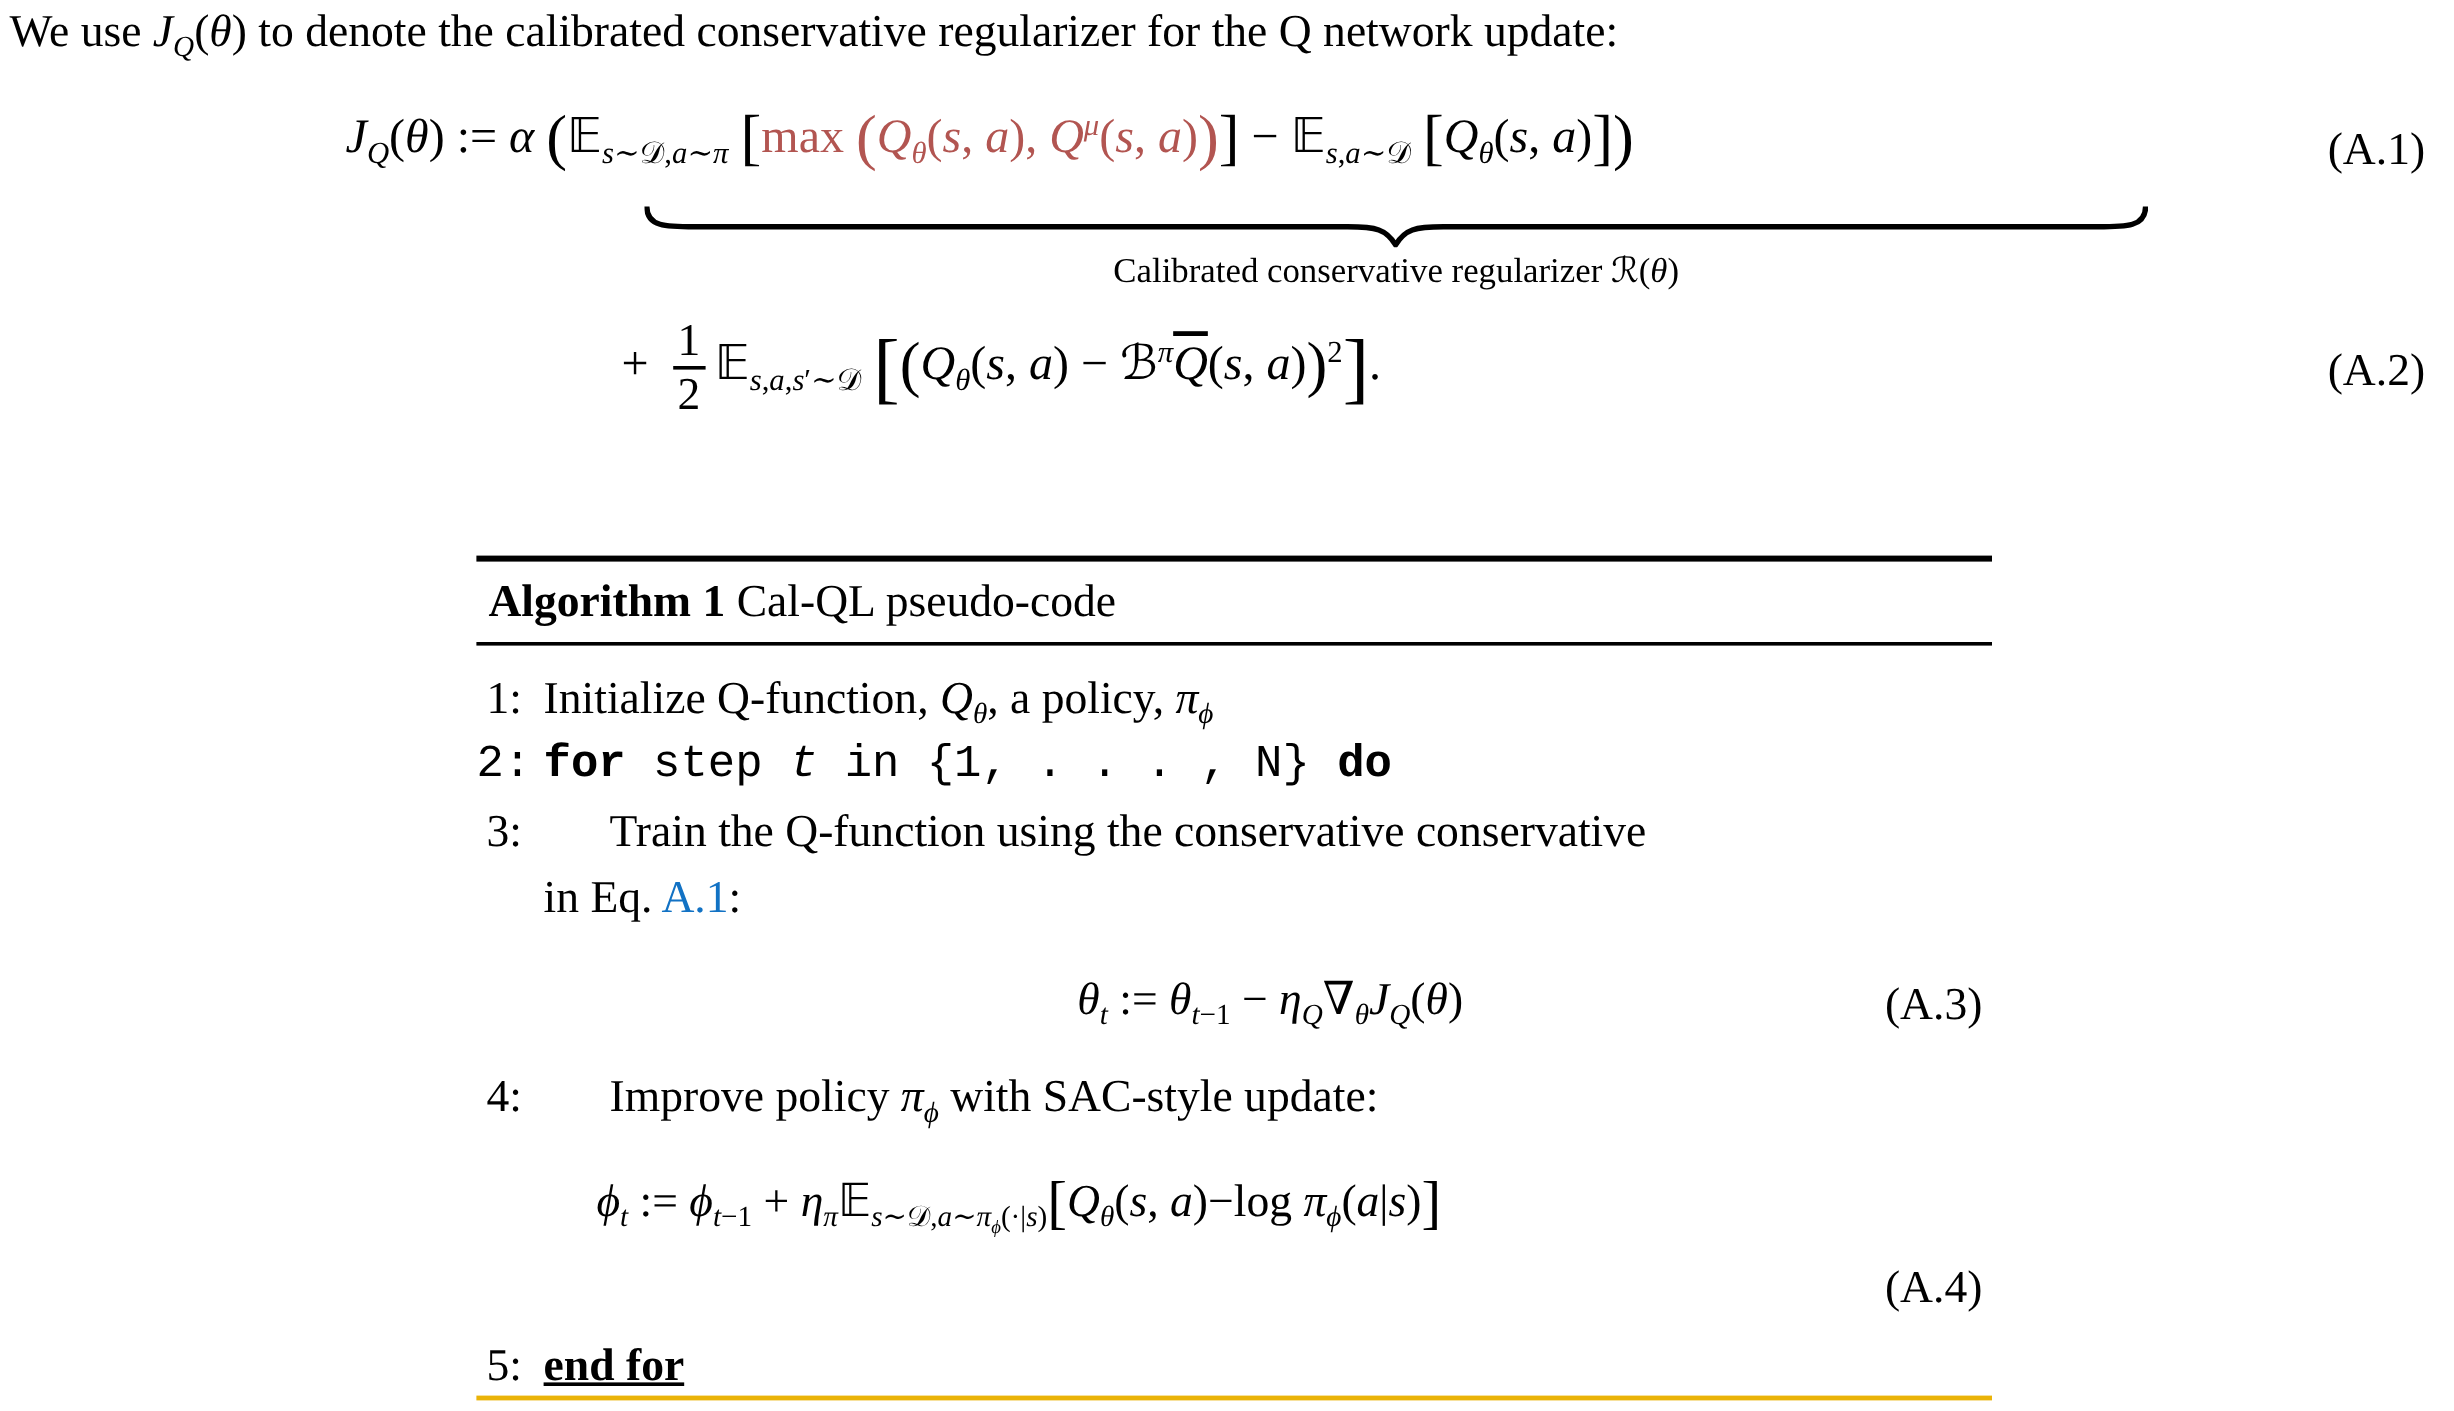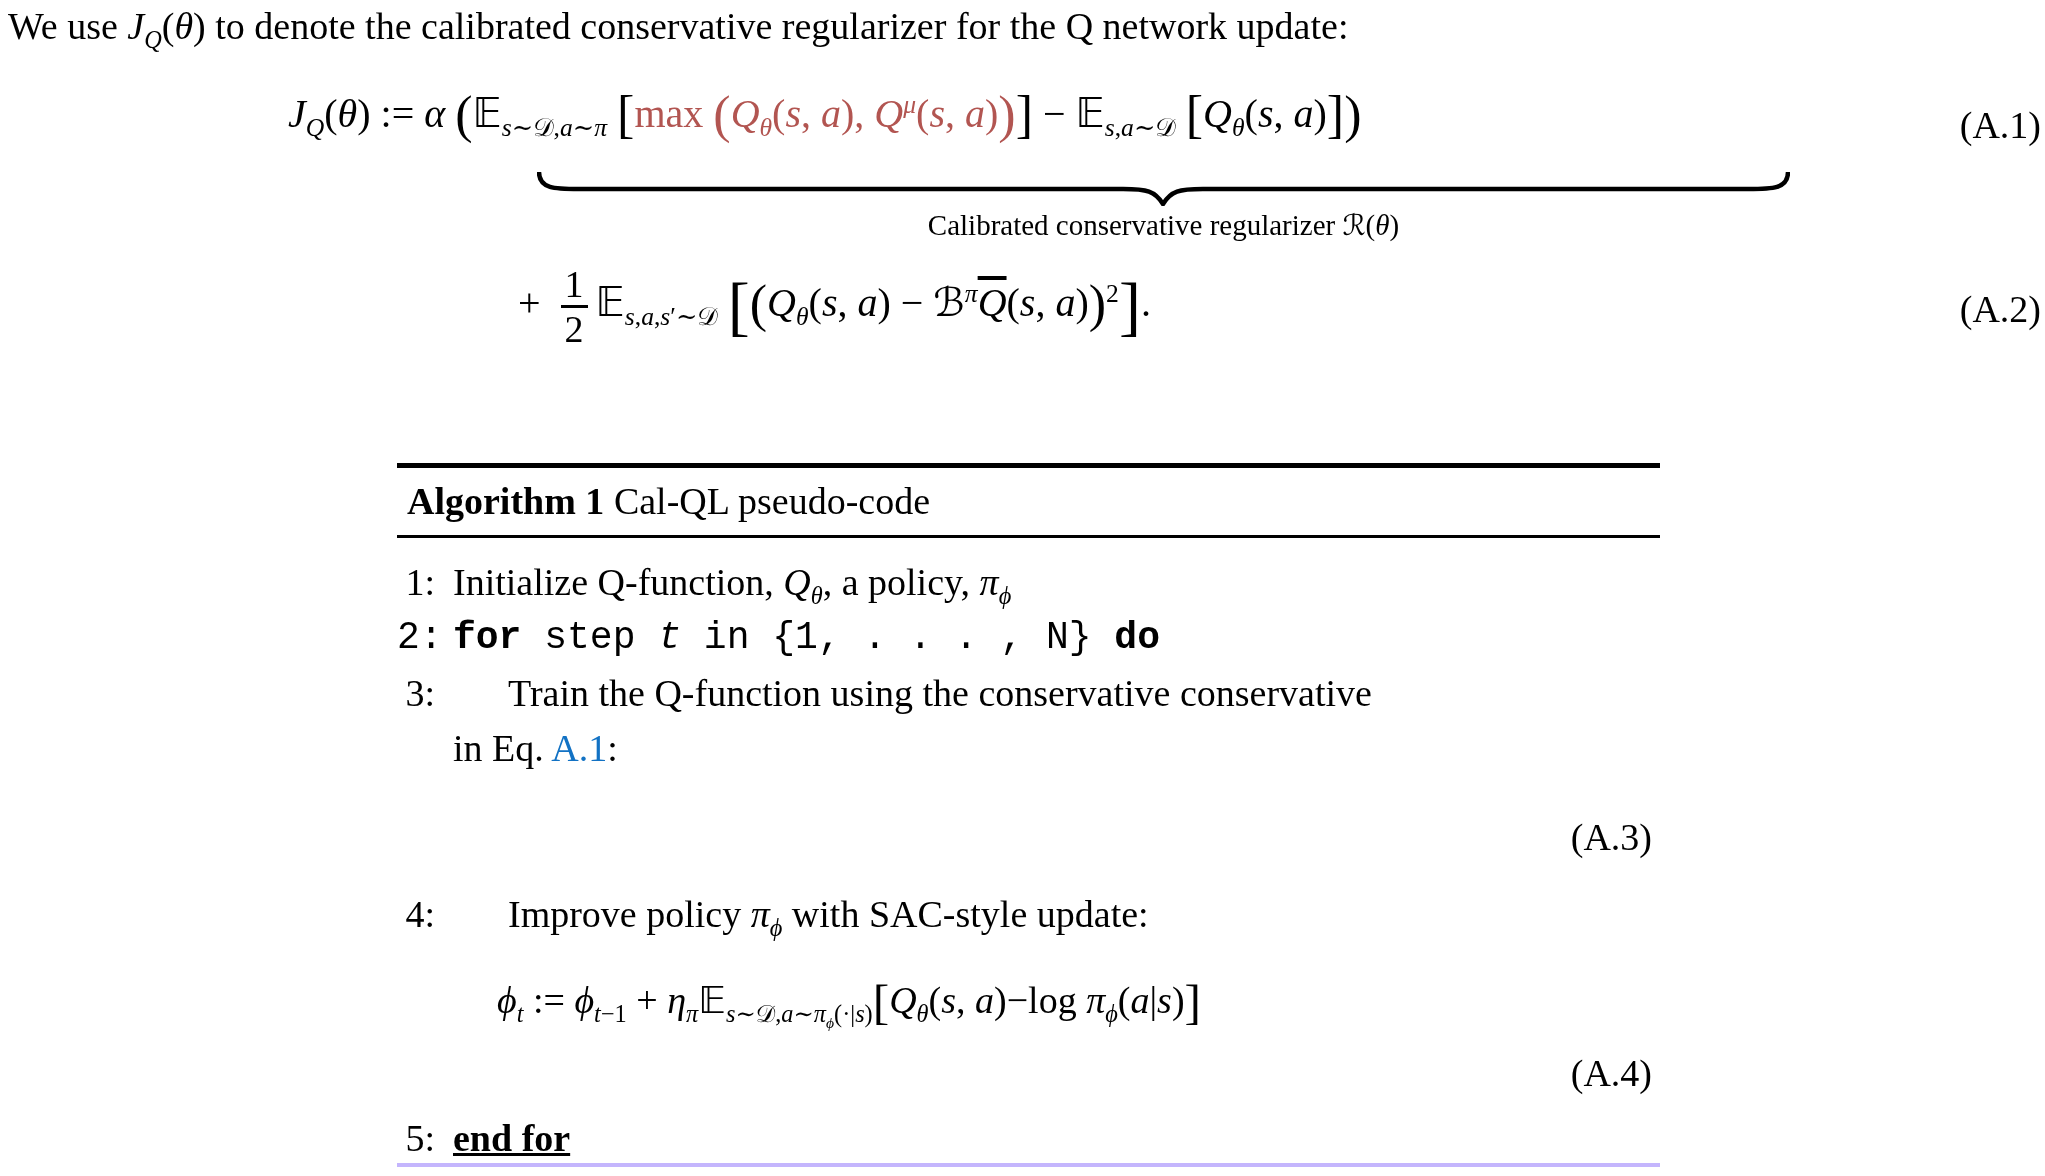--- a/index.html
+++ b/index.html
@@ -26,26 +26,26 @@
   .d2{font-size:165%;line-height:0;vertical-align:-12px;}
 
   .ub-svg{position:absolute;left:537px;top:170px;width:1253px;height:36px;}
   .ub-label{position:absolute;left:537px;top:208px;width:1253px;text-align:center;font-size:29px;}
 
   .eq2{position:absolute;left:518px;top:248px;height:118px;font-size:40px;white-space:nowrap;display:flex;align-items:center;}
   .frac{display:inline-flex;flex-direction:column;align-items:center;line-height:1.02;vertical-align:middle;margin:0 8px 0 10px;font-size:95%;}
   .frac .num{padding:0 4px 1px;}
   .frac .den{border-top:3px solid #000;padding:2px 4px 0;}
 
-  .tag{position:absolute;right:4px;font-size:38px;}
+  .tag{position:absolute;right:24px;font-size:38px;}
   .tag-a1{top:103px;}
   .tag-a2{top:287px;}
 
   .algo{position:absolute;left:397px;top:463px;width:1263px;height:695px;
-        border-top:5px solid #000;border-bottom:4px solid #c4b5fd;font-size:38px;}
+        border-top:5px solid #000;border-bottom:4px solid #eab308;font-size:38px;}
   .algo-header{position:absolute;left:10px;top:11px;white-space:nowrap;}
   .algo-rule{position:absolute;left:0;top:67px;width:100%;height:0;border-top:3px solid #000;}
   .algo-line{position:absolute;left:0;width:100%;white-space:nowrap;}
   .algo-num{display:inline-block;width:38px;text-align:right;margin-right:18px;}
   .ind0{margin-left:0;}
   .ind1{margin-left:55px;}
   .l1{top:92px;}
   .l2{top:148px;font-family:Liberation Mono, monospace;}
   .l3{top:203px;}
   .l3b{top:258px;padding-left:56px;}
@@ -85,20 +85,21 @@
     <div class="algo-rule"></div>
 
     <div class="algo-line l1"><span class="algo-num">1:</span><span class="ind0">Initialize Q-function, <i>Q<sub>θ</sub></i>, a policy, <i>π<sub>ϕ</sub></i></span></div>
 
     <div class="algo-line l2"><span class="algo-num">2:</span><span class="ind0"><b>for</b> step <i>t</i> in {1, . . . , N} <b>do</b></span></div>
 
     <div class="algo-line l3"><span class="algo-num">3:</span><span class="ind1">Train the Q-function using the conservative conservative</span></div>
 
     <div class="algo-line l3b"><span>in Eq. </span><a class="link">A.1</a><span>:</span></div>
 
+    <div class="algo-eq3"><i>θ<sub>t</sub></i> := <i>θ</i><sub><i>t</i>−1</sub> − <i>η<sub>Q</sub></i>∇<sub><i>θ</i></sub><i>J<sub>Q</sub></i>(<i>θ</i>)</div>
     <div class="tag-a3">(A.3)</div>
 
     <div class="algo-line l4"><span class="algo-num">4:</span><span class="ind1">Improve policy <i>π<sub>ϕ</sub></i> with SAC-style update:</span></div>
 
     <div class="algo-eq4"><i>ϕ<sub>t</sub></i> := <i>ϕ</i><sub><i>t</i>−1</sub> + <i>η<sub>π</sub></i><span class="bb">𝔼</span><sub><i>s</i>∼<span class="cal">𝒟</span>,<i>a</i>∼<i>π</i><sub><i>ϕ</i></sub>(·|<i>s</i>)</sub><span class="d">[</span><i>Q<sub>θ</sub></i>(<i>s</i>, <i>a</i>)−log <i>π<sub>ϕ</sub></i>(<i>a</i>|<i>s</i>)<span class="d">]</span></div>
     <div class="tag-a4">(A.4)</div>
 
     <div class="algo-line l5"><span class="algo-num">5:</span><span class="ind0"><b>end for</b></span></div>
   </div>
 

